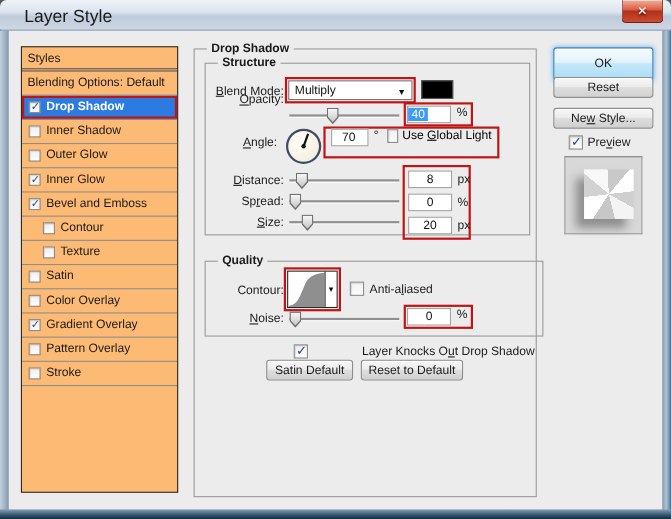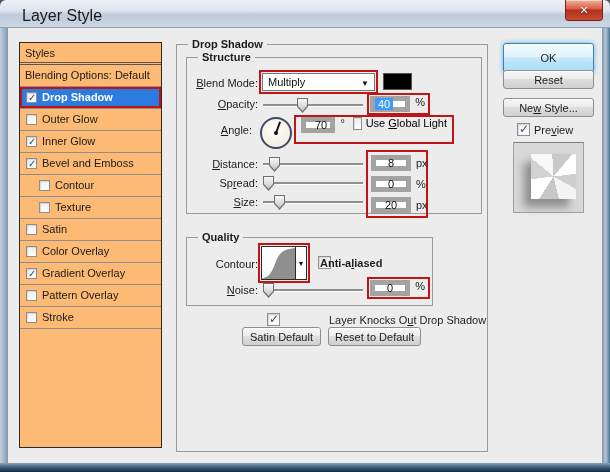--- a/index.html
+++ b/index.html
@@ -38,21 +38,21 @@
   .cb.small.on::after { font-size:10px; top:-1px; }
 
   
   .fieldset { position:absolute; border:1px solid #9a9a9a; }
   .fieldset > .flegend { position:absolute; top:-7px; left:11px; background:#ececec; padding:0 4px; font-size:11px; font-weight:bold; color:#1a1a1a; white-space:nowrap; }
 
   .plabel { position:absolute; width:72px; text-align:right; font-size:11px; color:#1c1c1c; white-space:nowrap; }
   .u { text-decoration:underline; text-underline-offset:1px; }
 
   .rb { position:absolute; border:2px solid #c21414; display:flex; }
-  .field { background:#fff; border:5px solid #a3a3a3; height:16px; font-size:11px; color:#111; display:flex; align-items:center; }
+  .field { background:#fff; border:1px solid #a3a3a3; height:16px; font-size:11px; color:#111; display:flex; align-items:center; }
   .field.center { justify-content:center; }
   .sel-text { background:#3d9bfd; color:#fff; padding:0 3px; }
   .unit { font-size:11px; color:#1c1c1c; margin-left:5px; }
 
   .dropdown { flex:1; height:18px; background:#fff; border:1px solid #767676; position:relative; font-size:11px; color:#111; display:flex; align-items:center; padding-left:5px; cursor:pointer; }
   .dd-arrow { position:absolute; right:5px; top:5px; font-size:8px; color:#111; }
   .swatch { position:absolute; left:383px; top:73px; width:29px; height:17px; border:1px solid #555; cursor:pointer; }
 
   .track { position:absolute; height:2px; background:#8f8f8f; box-shadow:0 1px 0 #fff; }
   .thumb { position:absolute; width:11px; height:15px; cursor:pointer; }
@@ -100,20 +100,24 @@
 
       <div class="srow noCb">
         <span class="slabel">Blending Options: Default</span>
         </div>
       <div class="srow selected">
         <span class="cb small on"></span>
         <span class="slabel">Drop Shadow</span>
         </div>
       <div class="srow">
         <span class="cb small"></span>
+        <span class="slabel">Inner Shadow</span>
+        </div>
+      <div class="srow">
+        <span class="cb small"></span>
         <span class="slabel">Outer Glow</span>
         </div>
       <div class="srow">
         <span class="cb small on"></span>
         <span class="slabel">Inner Glow</span>
         </div>
       <div class="srow">
         <span class="cb small on"></span>
         <span class="slabel">Bevel and Emboss</span>
         </div>
@@ -157,21 +161,21 @@
 
     <span class="plabel" style="left:178px; top:49px;"><span class="u">B</span><span>lend Mode:</span></span>
     <div class="rb" style="left:251px; top:42px; width:119px; height:24px; padding:1px;">
       <div class="dropdown">
         <span>Multiply</span>
         <span class="dd-arrow">▼</span>
       </div>
     </div>
     <div class="swatch" style="left:375px; top:45px; background:#000;"></div>
 
-    <span class="plabel" style="left:178px; top:70px;"><span class="u">O</span><span>pacity:</span></span>
+    <span class="plabel" style="left:178px; top:57px;"><span class="u">O</span><span>pacity:</span></span>
     <div class="track" style="left:255px; top:76px; width:100px;"></div>
     <div class="thumb" style="left:289px; top:70px;">
         <i></i>
       </div>
     <div class="rb" style="left:359px; top:65px; width:63px; height:22px; padding:1px 3px 1px 1px;">
       <div class="field" style="width:43px;">
           <span class="sel-text">40</span>
         </div>
       <span class="unit">%</span>
     </div>
@@ -222,35 +226,35 @@
         <span class="unit">%</span>
       </div>
       <div style="display:flex; align-items:center;">
         <div class="field center" style="width:40px;">
             <span>20</span>
           </div>
         <span class="unit">px</span>
       </div>
     </div>
 
-    <div class="fieldset" style="left:178px; top:209px; width:247px; height:69px;padding-left:17px;">
+    <div class="fieldset" style="left:178px; top:209px; width:308px; height:69px;padding-left:17px;">
       <span class="flegend">Quality</span>
     </div>
 
     <span class="plabel" style="left:178px; top:230px;"><span>Contour:</span></span>
     <div class="rb" style="left:250px; top:215px; width:52px; height:40px; padding:1px;">
       <div class="contour-widget">
         <svg class="contour-thumb" viewBox="0 0 33 32">
           <path d="M0,32 L1,31 C9,30 11,21 15,12 C18,5 23,2 33,1 L33,32 Z" fill="#8f8f8f"></path>
         </svg>
         <span class="contour-arrow">▼</span>
       </div>
     </div>
     <span class="cb" style="left:310px; top:228px;"></span>
-    <span class="chk-label" style="left:312px; top:229px;font-weight:bold;"><span>Anti-a</span><span class="u">l</span><span>iased</span></span>
+    <span class="chk-label" style="left:328px; top:229px;"><span>Anti-a</span><span class="u">l</span><span>iased</span></span>
 
     <span class="plabel" style="left:178px; top:256px;"><span class="u">N</span><span>oise:</span></span>
     <div class="track" style="left:255px; top:261px; width:100px;"></div>
     <div class="thumb" style="left:255px; top:255px;">
         <i></i>
       </div>
     <div class="rb" style="left:359px; top:249px; width:63px; height:22px; padding:1px 3px 1px 1px;">
       <div class="field center" style="width:43px;">
           <span>0</span>
         </div>

